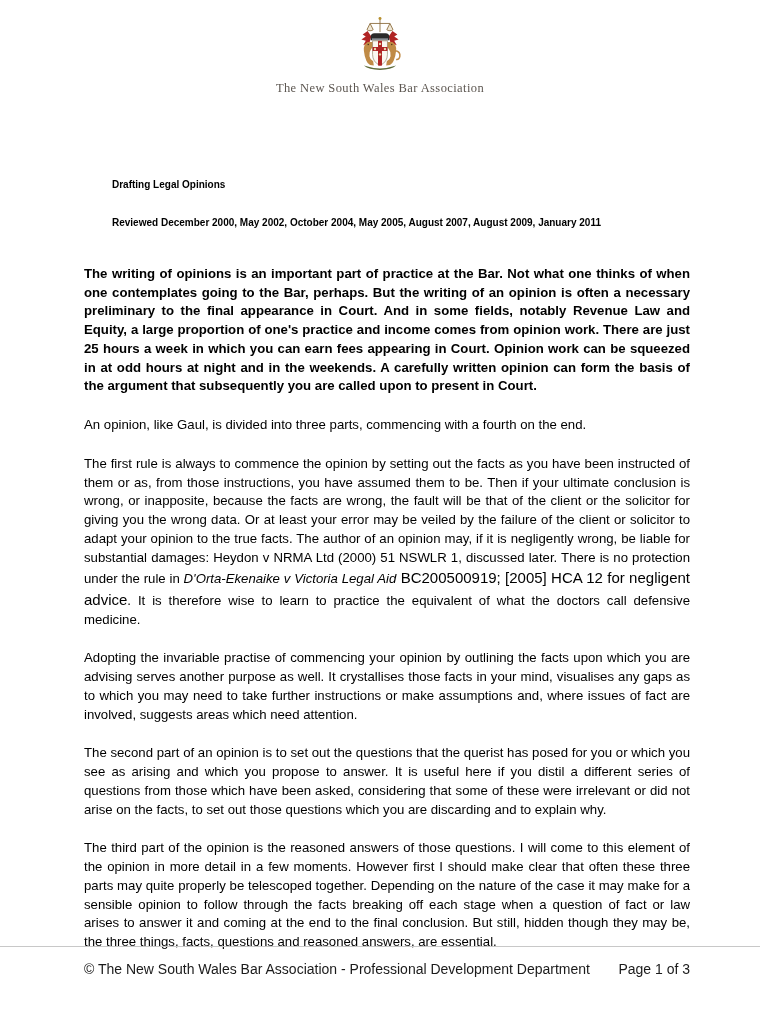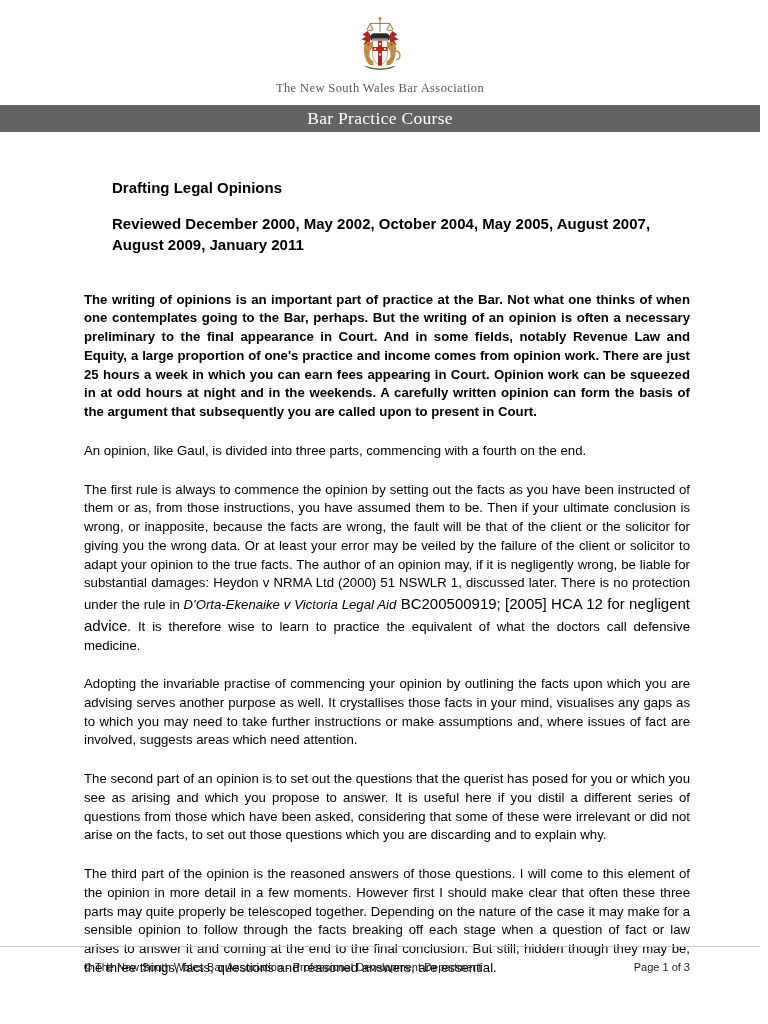--- a/index.html
+++ b/index.html
@@ -67,28 +67,28 @@
   .content {
     position: absolute;
     left: 84px;
     top: 178px;
     width: 606px;
   }
 
   .doc-title,
   .doc-author,
   .doc-reviewed {
-    font-size: 15px;
+    font-size: 10px;
     font-weight: bold;
     line-height: 1.35;
     margin: 0;
     padding-left: 28px;
   }
   .doc-author { margin-top: 22px; }
-  .doc-reviewed { margin-top: 16px; }
+  .doc-reviewed { margin-top: 24px; }
 
   .para {
     font-size: 13.2px;
     line-height: 1.42;
     text-align: justify;
     margin: 0;
     margin-top: 20px;
     -webkit-hyphens: none;
     hyphens: none;
   }
@@ -107,21 +107,21 @@
     background: #c8c8c8;
   }
   .footer {
     position: absolute;
     left: 84px;
     width: 606px;
     top: 961px;
     display: flex;
     justify-content: space-between;
     align-items: center;
-    font-size: 11px;
+    font-size: 14px;
     color: #1a1a1a;
     gap: 26px;
   }
   .footer-left { white-space: nowrap; }
   .footer-right { white-space: nowrap; }
 </style>
 </head>
 <body>
 
 <div class="page">
@@ -159,23 +159,20 @@
       <circle cx="50" cy="45" r="1.9" fill="#e8d9a8"></circle>
       <circle cx="42" cy="53.2" r="1.9" fill="#e8d9a8"></circle>
       <circle cx="58" cy="53.2" r="1.9" fill="#e8d9a8"></circle>
       <circle cx="50" cy="62" r="1.9" fill="#e8d9a8"></circle>
 
       <path d="M24 80 q26 9 52 0 q-8 7 -26 7 q-18 0 -26 -7 z" fill="#5d6b3a"></path>
     </svg>
     <div class="wordmark">The New South Wales Bar Association</div>
   </div>
 
-  <div class="banner">
-    <span class="banner-title">Bar Practice Course</span>
-  </div>
 
   <div class="content">
 
     <p class="doc-title">Drafting Legal Opinions</p>
     <p class="doc-reviewed">Reviewed December 2000, May 2002, October 2004, May 2005, August 2007, August 2009, January 2011</p>
 
     <p class="para first">The writing of opinions is an important part of practice at the Bar. Not what one thinks of when one contemplates going to the Bar, perhaps. But the writing of an opinion is often a necessary preliminary to the final appearance in Court. And in some fields, notably Revenue Law and Equity, a large proportion of one's practice and income comes from opinion work. There are just 25 hours a week in which you can earn fees appearing in Court. Opinion work can be squeezed in at odd hours at night and in the weekends. A carefully written opinion can form the basis of the argument that subsequently you are called upon to present in Court.</p>
 
     <p class="para">An opinion, like Gaul, is divided into three parts, commencing with a fourth on the end.</p>
 

